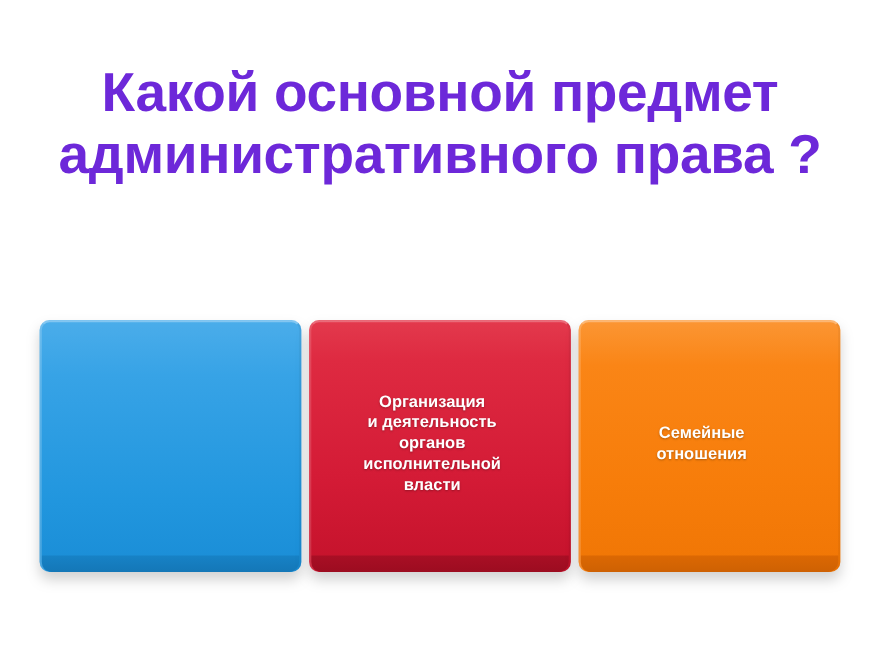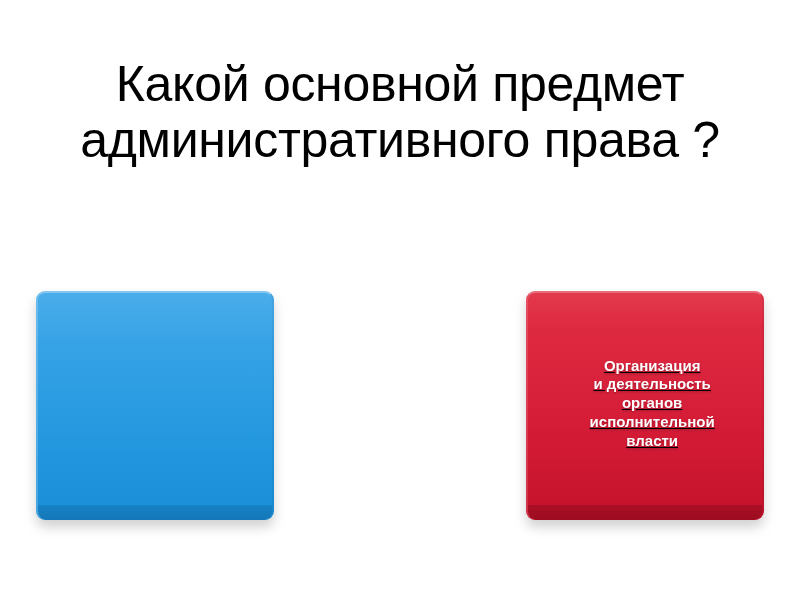--- a/index.html
+++ b/index.html
@@ -29,24 +29,24 @@
     left: 0;
     top: 56px;
     width: 800px;
     text-align: center;
   }
 
   #question-text {
     margin: 0;
     padding: 0 24px;
     font-family: "Liberation Sans", sans-serif;
-    font-weight: 400;
+    font-weight: 700;
     font-size: 50px;
     line-height: 1.12;
-    color: #000000;
+    color: #6d28d9;
     letter-spacing: -0.3px;
     white-space: pre-line;
   }
 
   
   #answers-row {
     position: absolute;
     left: 36px;
     top: 291px;
     width: 728px;
@@ -58,25 +58,24 @@
   }
 
   .answer-card {
     position: relative;
     width: 238px;
     height: 229px;
     box-sizing: border-box;
     border-radius: 9px;
     display: flex;
     align-items: center;
-    justify-content: flex-end;
+    justify-content: flex-start;
     cursor: pointer;
     overflow: visible;
     filter: drop-shadow(0 7px 6px rgba(0, 0, 0, 0.18));
-    text-decoration: underline;
   }
 
   
   .card-body {
     position: absolute;
     left: 0;
     top: 0;
     right: 0;
     bottom: 0;
     border-radius: 9px;
@@ -182,15 +181,22 @@
       <div class="card-body"></div>
       <div class="card-bevel"></div>
       <div class="card-rim"></div>
       <span class="answer-label">Организация
 и деятельность
 органов
 исполнительной
 власти</span>
     </div>
 
+    <div class="answer-card" id="answer-card-3">
+      <div class="card-body"></div>
+      <div class="card-bevel"></div>
+      <div class="card-rim"></div>
+      <span class="answer-label">Семейные
+отношения</span>
+    </div>
 
   </div>
 </div>
 
 </body></html>

